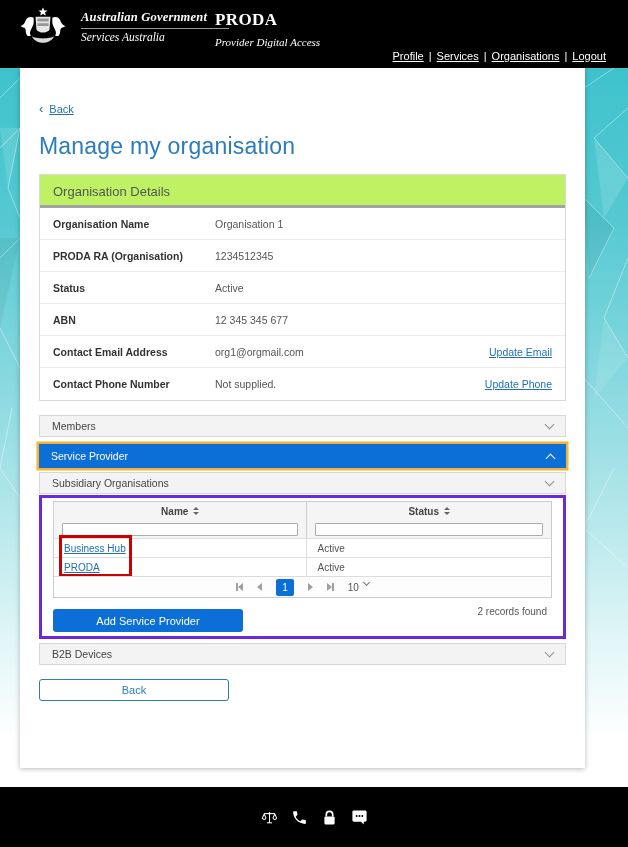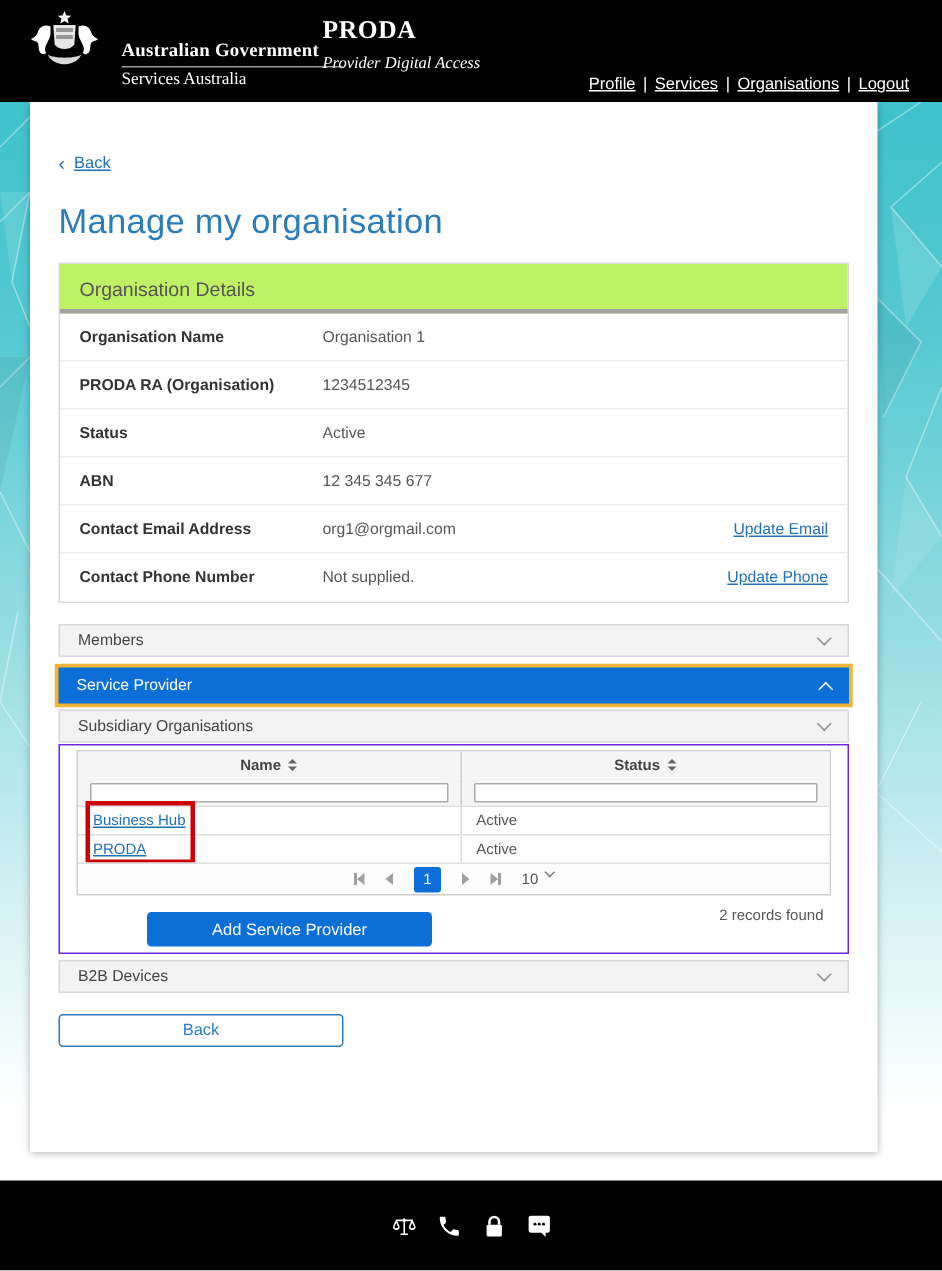--- a/index.html
+++ b/index.html
@@ -4,21 +4,21 @@
 <style>
   * { margin:0; padding:0; box-sizing:border-box; }
   html,body { width:628px; }
   body { font-family:"Liberation Sans", sans-serif; background:#fff; }
   .screen { position:relative; width:628px; height:847px; overflow:hidden; background:#fff; }
 
   
   .app-header { position:relative; width:100%; height:68px; background:var(--bar-black,#000); color:#fff; }
   .gov-brand { position:absolute; left:15px; top:6px; display:flex; align-items:flex-start; gap:10px; }
   .coat { width:56px; height:42px; }
-  .gov-text { margin-top:20px; font-family:"Liberation Serif", serif; }
+  .gov-text { margin-top:4px; font-family:"Liberation Serif", serif;font-style:italic; }
   .gov-line1 { font-size:12.5px; font-weight:bold; letter-spacing:.2px; }
   .gov-divider { width:148px; height:1px; background:#9a9a9a; margin:3px 0 2px; }
   .gov-line2 { font-size:11.5px; }
   .app-brand { position:absolute; left:215px; top:10px; font-family:"Liberation Serif", serif; }
   .app-title { font-size:17px; font-weight:bold; letter-spacing:.4px; }
   .app-subtitle { font-size:11px; font-style:italic; margin-top:6px; }
   .top-nav { position:absolute; right:22px; bottom:6px; font-size:11px; display:flex; gap:5px; align-items:center; }
   .top-nav a { color:#fff; text-decoration:underline; cursor:pointer; }
   .top-nav .sep { color:#fff; text-decoration:none; }
 
@@ -62,21 +62,21 @@
   .acc-members { margin-top:14px; }
   .acc-sub { margin-top:4px; }
   .acc-b2b { margin-top:4px; }
   .accordion.open { margin-top:7px; background:var(--accent-blue,#0b6fd7); color:#fff; border:none; height:24px;
     box-shadow:0 0 0 2.5px var(--focus-gold,#f2b437); }
   .chev { width:7px; height:7px; border-right:1.6px solid #8f8f8f; border-bottom:1.6px solid #8f8f8f;
     transform:rotate(45deg); margin-top:-3px; }
   .chev.up { border-color:#fff; transform:rotate(225deg); margin-top:4px; }
 
   
-  .sp-expanded { margin-top:1px; border:1px solid #6d28d9; background:#fff; padding:3px 11px 4px; }
+  .sp-expanded { margin-top:1px; border:3px solid #6d28d9; background:#fff; padding:3px 11px 4px; }
   .sp-table { border:1px solid #ccc; font-size:10px; }
   .t-headrow { display:flex; height:18px; background:#f5f5f5; }
   .t-hcell { display:flex; align-items:center; justify-content:center; gap:5px; font-weight:bold; color:#444; cursor:pointer; }
   .t-hcell.c1 { width:51%; border-right:1px solid #ccc; }
   .t-hcell.c2 { width:49%; }
   .sort-ico { display:inline-flex; flex-direction:column; gap:2px; }
   .sort-ico i { display:block; width:0; height:0; border-left:3.5px solid transparent; border-right:3.5px solid transparent; }
   .sort-ico .u { border-bottom:3.5px solid #666; }
   .sort-ico .d { border-top:3.5px solid #666; }
   .t-filterrow { display:flex; height:18px; background:#f5f5f5; }
@@ -97,21 +97,21 @@
   .pg-ico { display:flex; align-items:center; cursor:pointer; }
   .tri { width:0; height:0; border-top:4px solid transparent; border-bottom:4px solid transparent; }
   .tri.l { border-right:5.5px solid #9f9f9f; }
   .tri.r { border-left:5.5px solid #9f9f9f; }
   .pg-bar { width:1.8px; height:8px; background:#9f9f9f; }
   .pg-page { width:18px; height:17px; background:var(--accent-blue,#0b6fd7); color:#fff; font-size:10px;
     display:flex; align-items:center; justify-content:center; border-radius:2px; cursor:pointer; }
   .pg-size { display:flex; align-items:flex-start; gap:5px; color:#555; font-size:10px; cursor:pointer; }
   .pg-size .chev { width:5px; height:5px; border-width:1.4px; border-color:#777; margin-top:-2px; }
   .records { position:absolute; right:4px; color:#555; font-size:10px;margin-top:48px; }
-  .btn-add { margin-top:11px; width:185px;margin-left:47px; }
+  .btn-add { margin-top:11px; width:185px; }
 
   .btn-back { margin-top:14px; }
 
   
   .app-footer { position:absolute; left:0; bottom:0; width:100%; height:60px; background:var(--bar-black,#000);
     display:flex; align-items:center; justify-content:center; gap:13px; }
   .f-ico { width:17px; height:17px; display:block; cursor:pointer; }
 </style>
 </head>
 <body>

